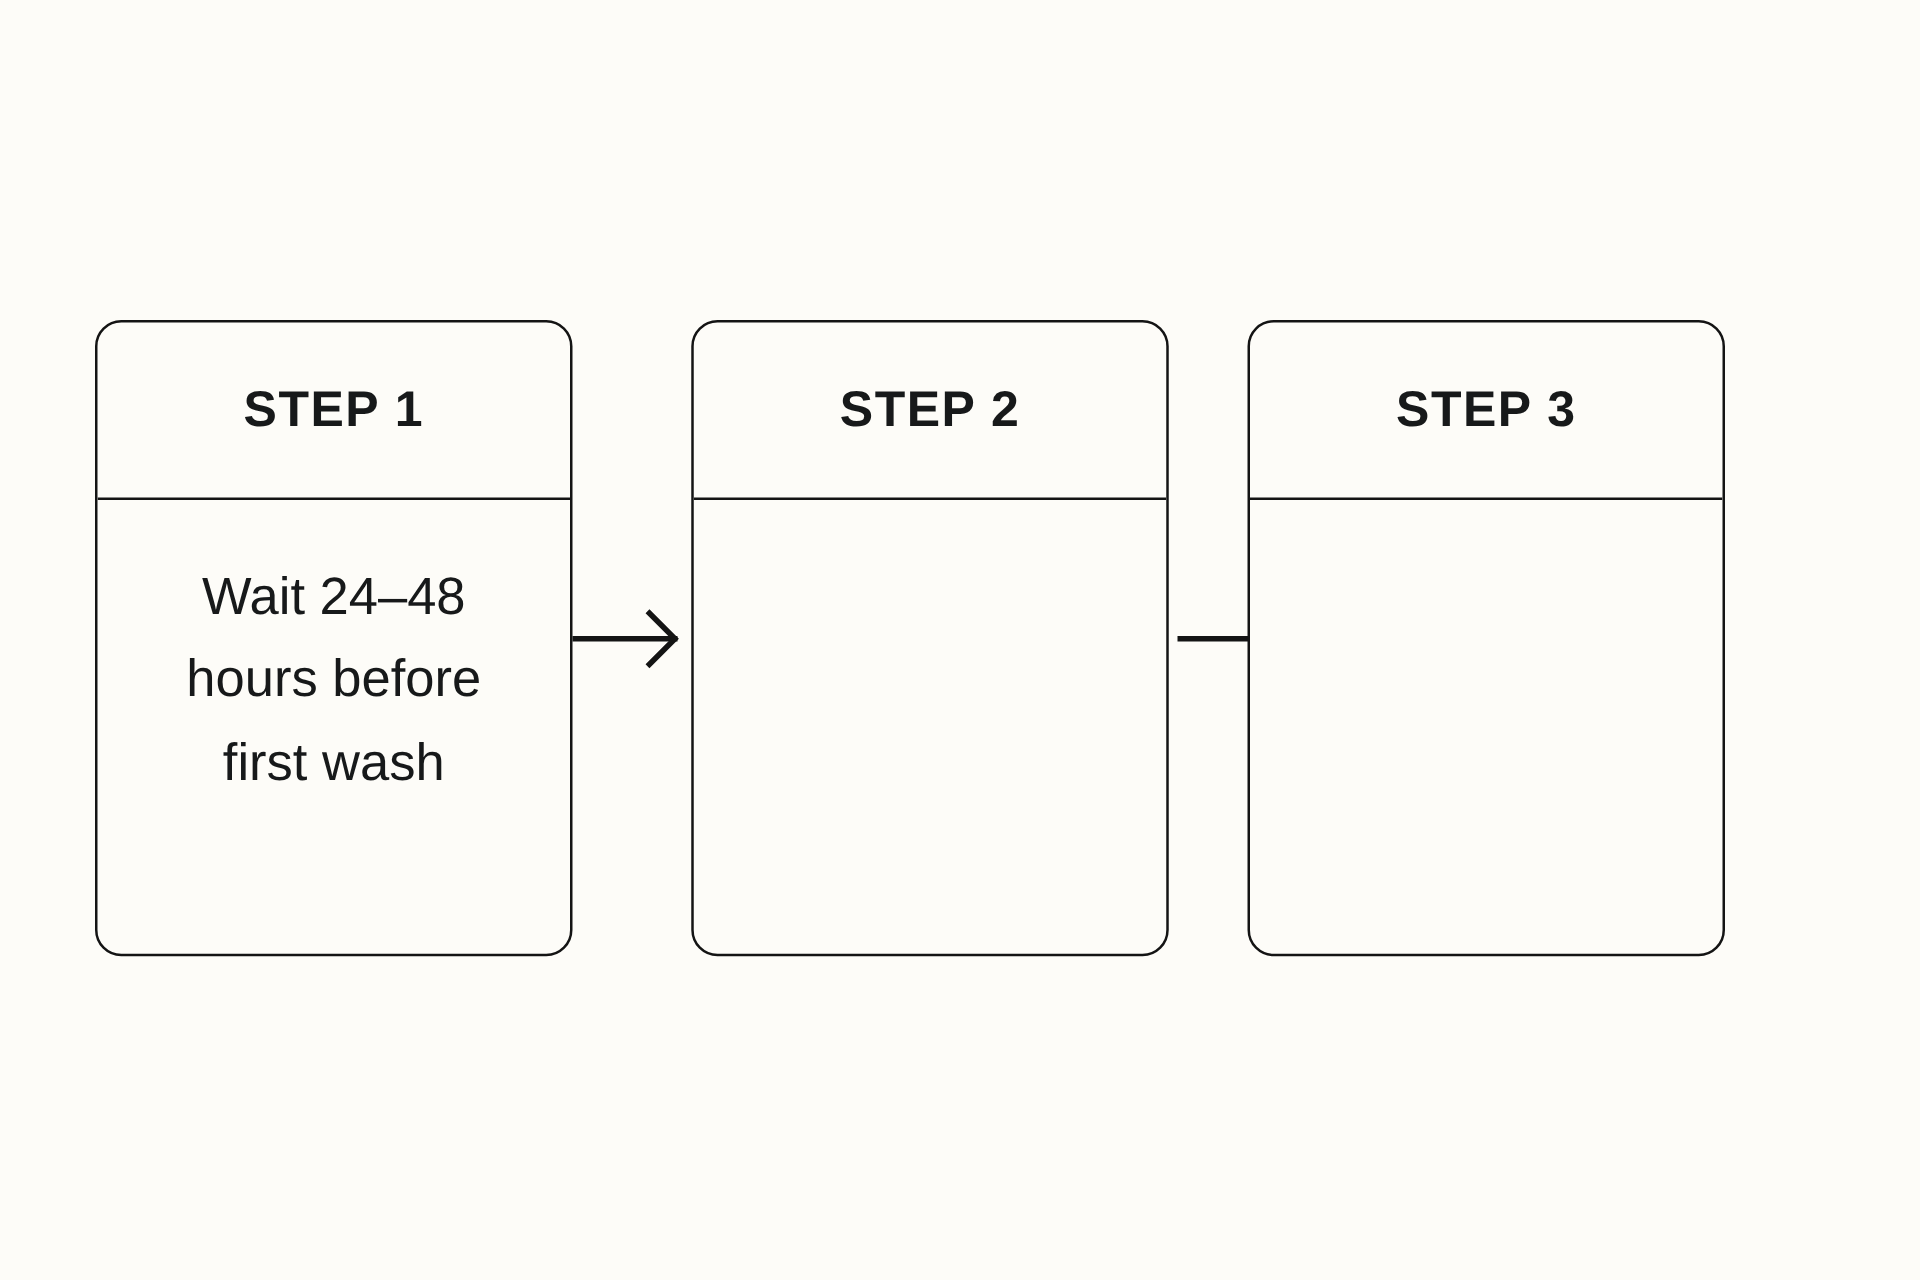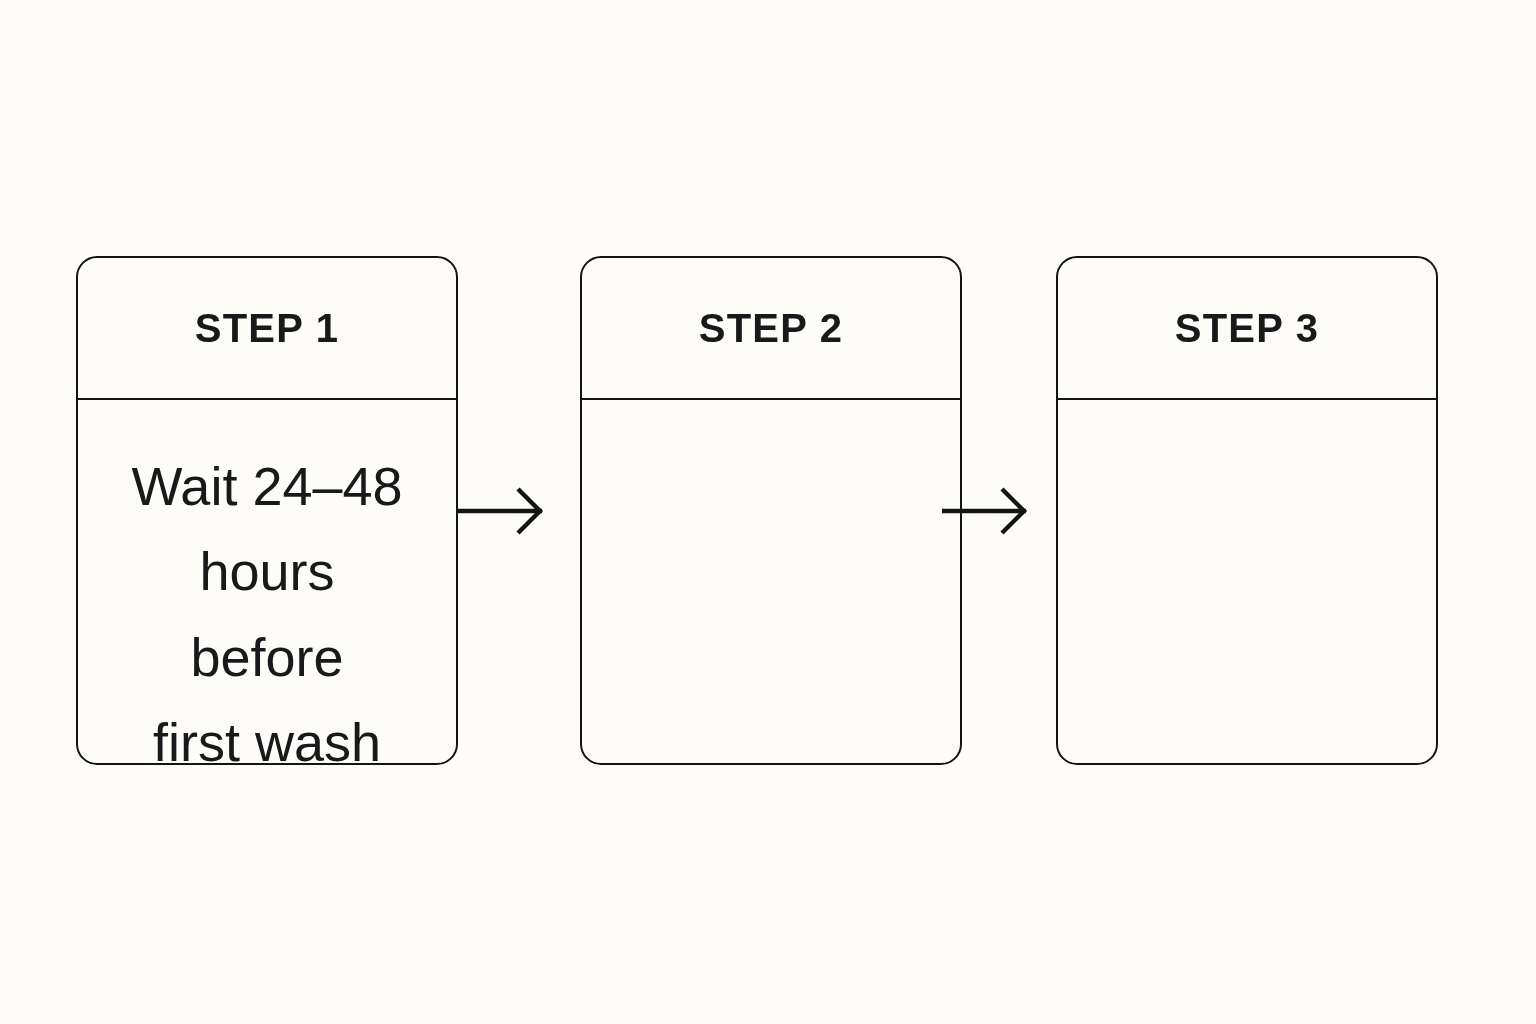--- a/index.html
+++ b/index.html
@@ -28,22 +28,22 @@
     height: 509px;
     box-sizing: border-box;
     border: 2.6px solid #141414;
     border-radius: 21px;
     background: #fdfcf8;
     display: flex;
     flex-direction: column;
     overflow: hidden;
   }
   #card-1 { left: 76px; }
-  #card-2 { left: 580px; }
-  #card-3 { left: 1056px; }
+  #card-2 { left: 553px; }
+  #card-3 { left: 998px; }
 
   .step-header {
     height: 140px;
     flex: 0 0 140px;
     border-bottom: 2.2px solid #141414;
     display: flex;
     align-items: center;
     justify-content: center;
   }
 
@@ -59,21 +59,21 @@
   .step-body {
     flex: 1 1 auto;
     display: flex;
     align-items: flex-start;
     justify-content: center;
     padding: 44px 22px 0 22px;
     box-sizing: border-box;
   }
 
   .step-body-text {
-    font-size: 54px;
+    font-size: 42px;
     font-weight: normal;
     line-height: 1.58;
     color: #17191a;
     text-align: center;
     max-width: 300px;
     white-space: pre-line;
   }
 
   
   .connector {

